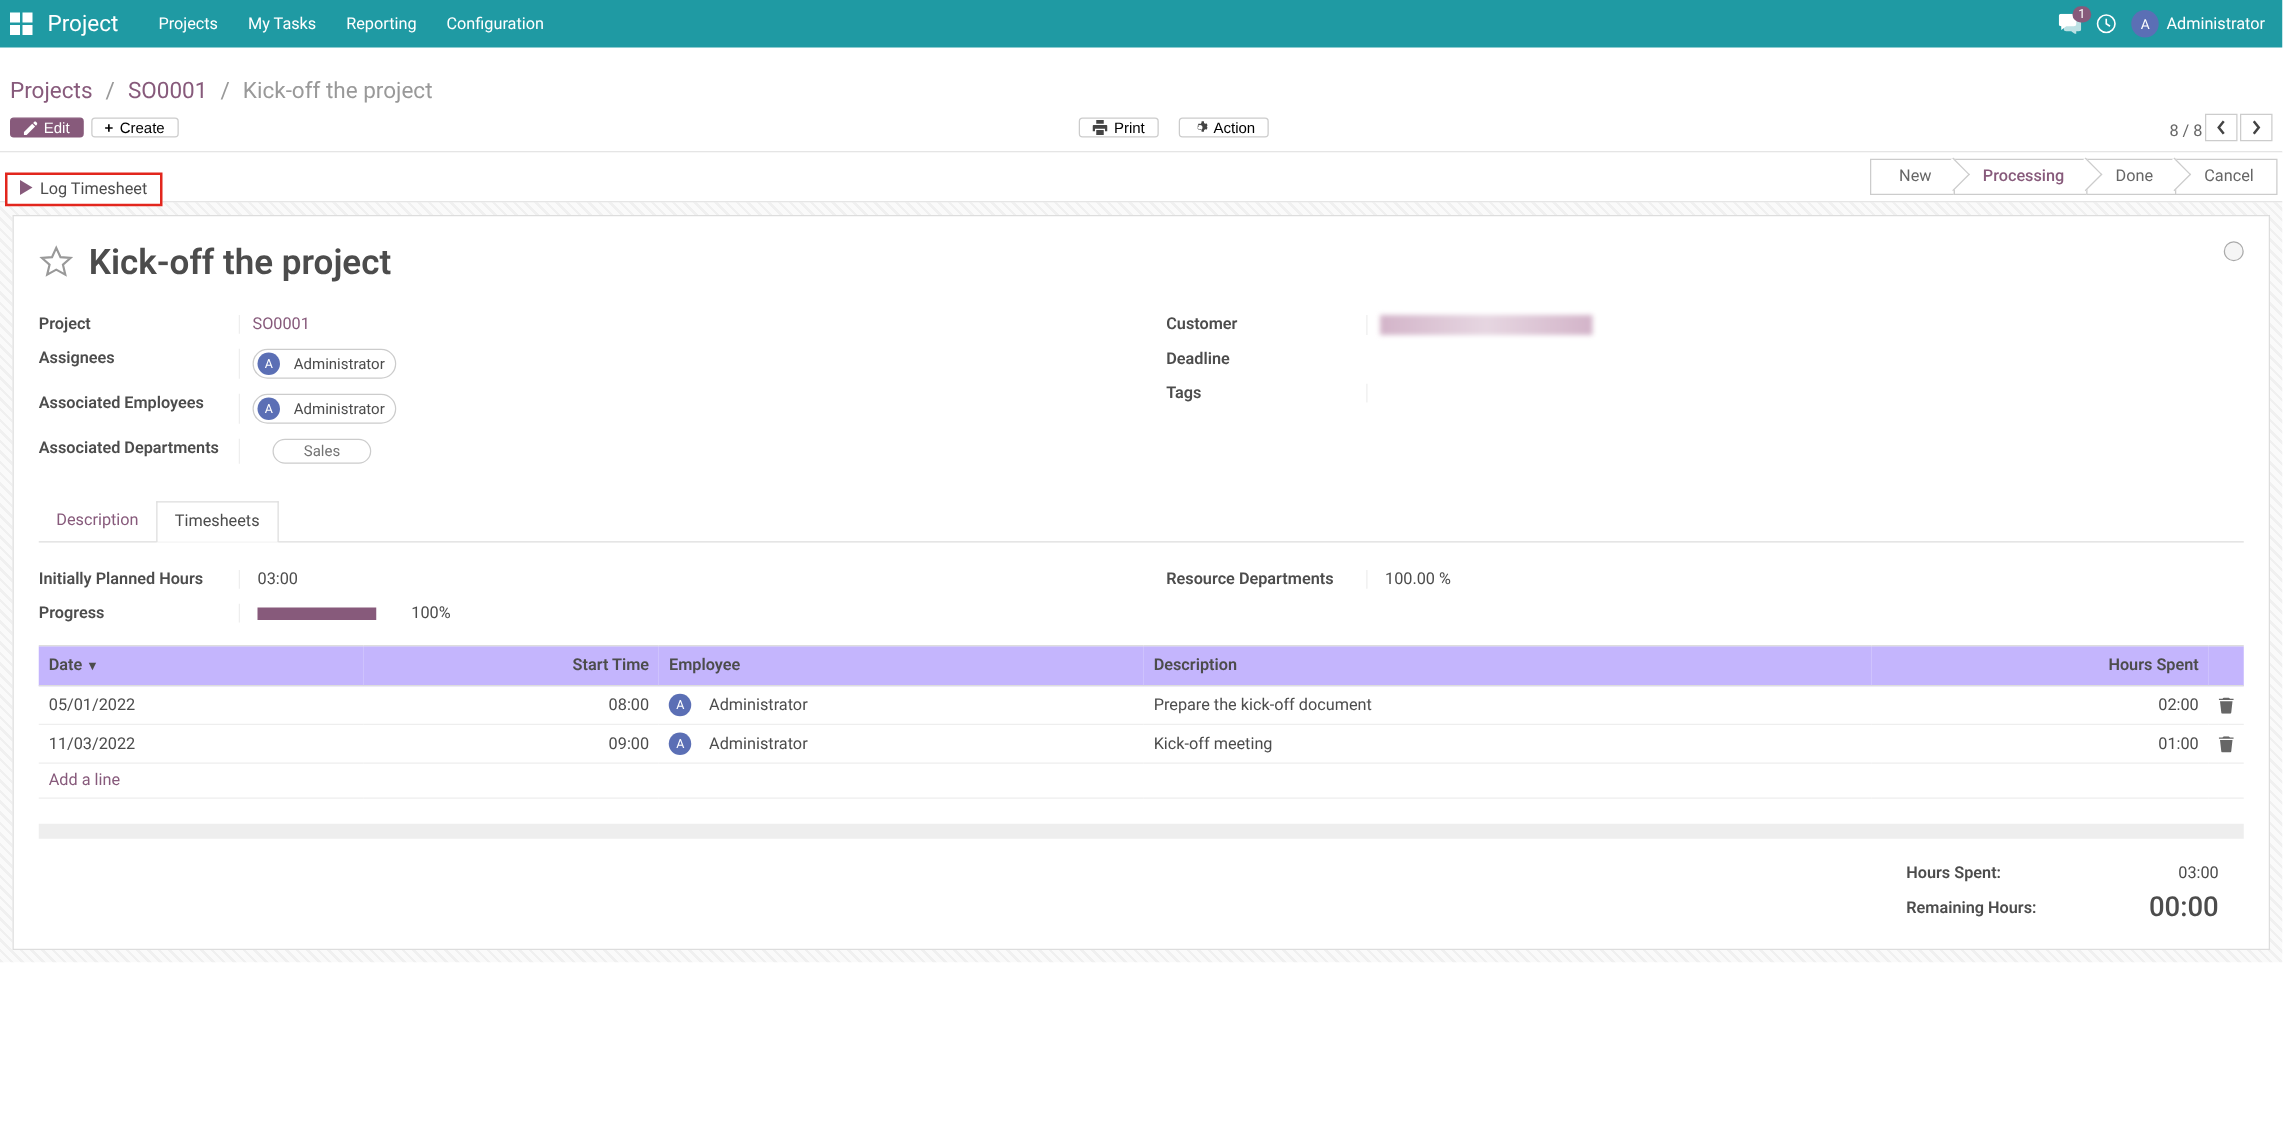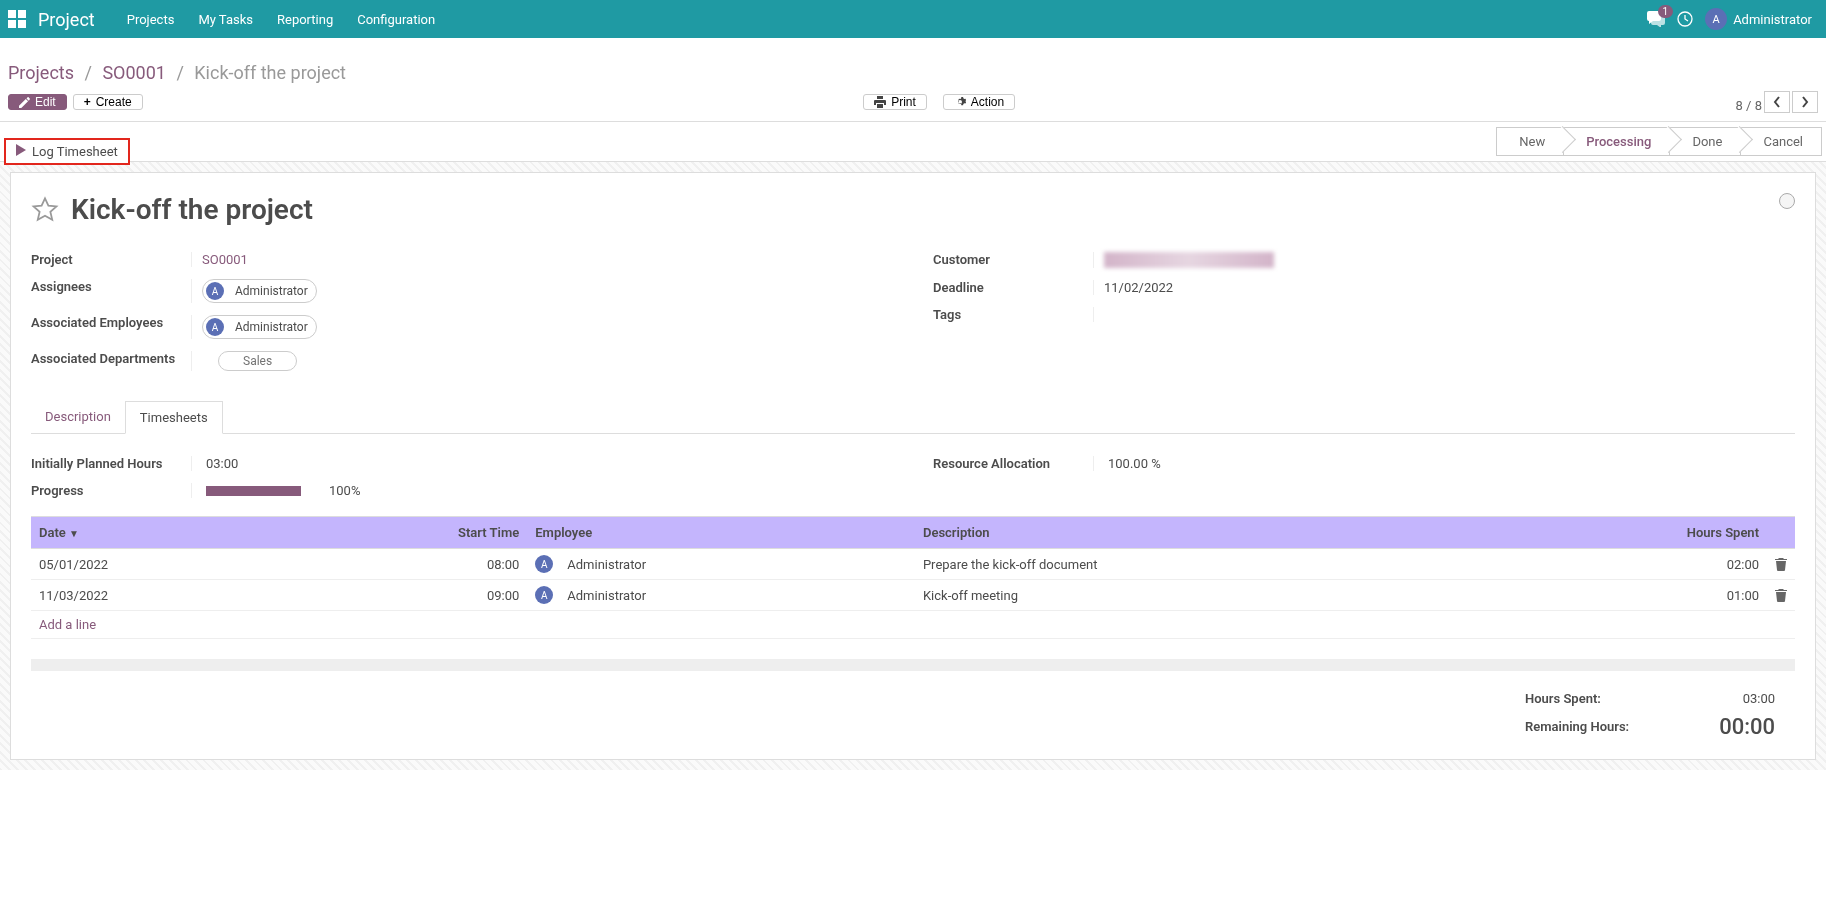--- a/index.html
+++ b/index.html
@@ -235,21 +235,20 @@
       </div>
       <div class="field-col">
         <div class="field-row">
           <div class="field-label">Customer</div>
           <div class="field-value">
               <div class="blur-box"></div>
             </div>
         </div>
         <div class="field-row">
           <div class="field-label">Deadline</div>
-          <div class="field-value">11/02/2022</div>
         </div>
         <div class="field-row">
           <div class="field-label">Tags</div>
           <div class="field-value"></div>
         </div>
       </div>
     </div>
 
     <div class="tabs">
       <div class="tab">Description</div>
@@ -265,21 +264,21 @@
         <div class="field-row2">
           <div class="field-label">Progress</div>
           <div class="field-value progress-wrap">
             <div class="progress-bar"></div>
             <span>100%</span>
           </div>
         </div>
       </div>
       <div>
         <div class="field-row2">
-          <div class="field-label">Resource Allocation</div>
+          <div class="field-label">Resource Departments</div>
           <div class="field-value">100.00 %</div>
         </div>
       </div>
     </div>
 
     <table class="ts-table">
       <thead>
         <tr>
           <th><span>Date</span> <span class="sort-caret">▼</span></th>
           <th class="right">Start Time</th>

